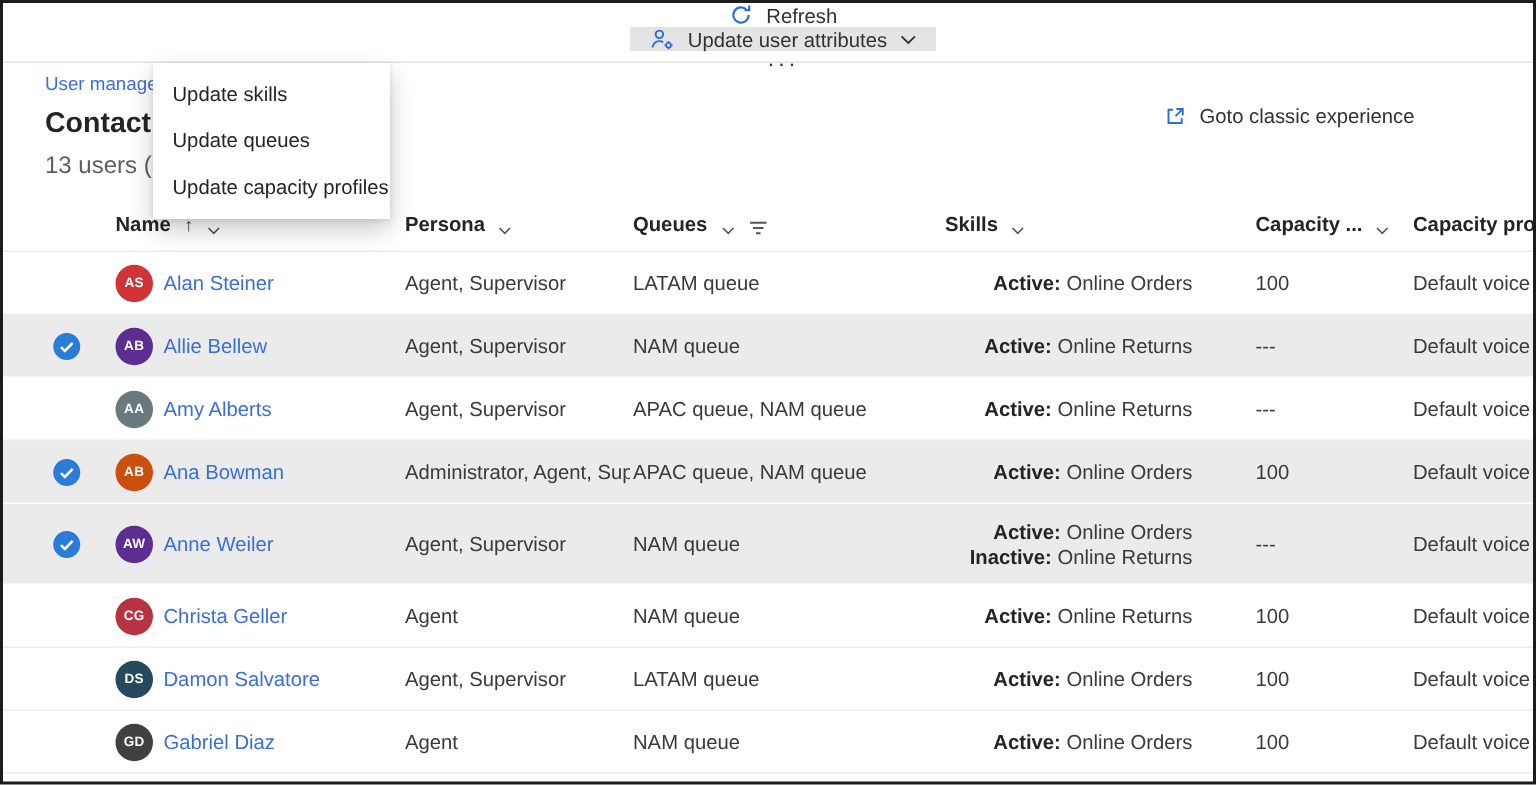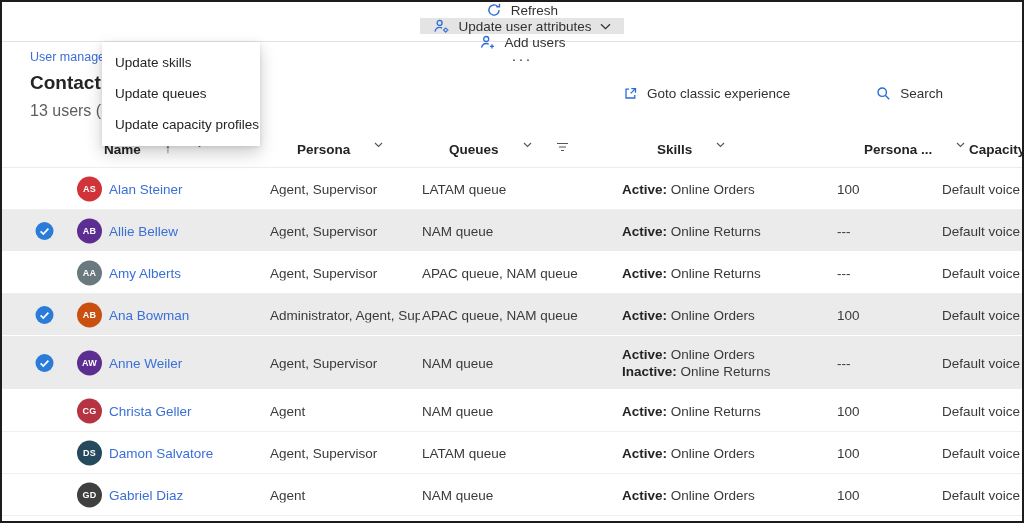--- a/index.html
+++ b/index.html
@@ -28,40 +28,40 @@
 
   
   .page-head{ position:absolute; top:45px; left:28px; z-index:1; }
   .breadcrumb{ font-size:12.5px; color:#3b6fd8; text-decoration:none; cursor:pointer; }
   .page-title{ margin-top:7px; font-size:19px; font-weight:bold; color:#242424; }
   .page-sub{ margin-top:8px; font-size:16px; color:#605e5c; }
 
   
   .grid{ position:absolute; top:140px; left:0; right:0; z-index:2; }
   .grid-header{ position:relative; height:26px; border-bottom:1px solid #ededed; }
-  .hcol{ position:absolute; top:0; display:flex; align-items:flex-start; gap:24px;
+  .hcol{ position:absolute; top:0; display:flex; align-items:flex-end; gap:9px;
          font-size:13.5px; font-weight:600; color:#242424; cursor:pointer;
-         white-space:nowrap;margin-left:27px; }
+         white-space:nowrap; }
   .hcol .sort{ font-weight:400; font-size:12px; color:#323130; }
   .h-name{ left:75px; } .h-persona{ left:268px; } .h-queues{ left:420px; }
   .h-skills{ left:628px; } .h-capacity{ left:835px; } .h-profile{ left:940px; }
 
   .row{ position:relative; height:42px; border-bottom:1px solid #efefef; background:#fff; }
   .row.selected{ background:#ebebeb; border-bottom:1px solid #fff; }
   .row.tall{ height:54px; }
   .cell{ position:absolute; top:50%; transform:translateY(-50%);
          font-size:13.5px; color:#3b3a39; white-space:nowrap; }
   .cell.check{ left:33px; width:20px; height:19px; }
   .cell.avatar{ left:75px; width:25px; height:25px; border-radius:50%;
                 display:flex; align-items:center; justify-content:center;
                 color:#fff; font-size:9px; font-weight:bold; letter-spacing:.3px; }
   .cell.name{ left:107px; color:#3b6fd8; text-decoration:none; cursor:pointer; }
   .cell.persona{ left:268px; width:150px; overflow:hidden; }
   .cell.queues{ left:420px; width:200px; overflow:hidden; }
-  .cell.skills{ left:620px; width:202px; overflow:hidden; line-height:17px; }
+  .cell.skills{ left:591px; width:202px; overflow:hidden; line-height:17px;text-align:right; }
   .cell.skills b{ color:#242424; font-weight:bold; }
   .cell.capacity{ left:835px; }
   .cell.profile{ left:940px; }
 </style>
 </head>
 <body>
 
 <div class="frame">
 
   <div class="toolbar">
@@ -85,54 +85,35 @@
           </svg>
       </span>
       <span>Update user attributes</span>
       <span class="ic">
         <svg width="11" height="7" viewBox="0 0 11 7">
             <path d="M1 1.2 5.5 5.6 10 1.2" fill="none" stroke="#323130" stroke-width="1.2"></path>
           </svg>
       </span>
     </button>
 
-    <button class="tb-btn">
-      <span class="ic">
-        <svg width="17" height="16" viewBox="0 0 17 16">
-            <circle cx="7.2" cy="5" r="2.5" fill="none" stroke="#2b6cd9" stroke-width="1.3"></circle>
-            <path d="M2.6 13.7c.5-2.7 2.3-4.2 4.6-4.2 1 0 1.9.3 2.6.8" fill="none" stroke="#2b6cd9" stroke-width="1.3"></path>
-            <path d="M13 10.3v4.2M10.9 12.4h4.2" stroke="#2b6cd9" stroke-width="1.3"></path>
-          </svg>
-      </span>
-      <span>Add users</span>
-    </button>
 
     <button class="tb-btn tb-more">
       <span>···</span>
     </button>
 
     <div class="tb-right">
       <button class="tb-btn">
         <span class="ic">
           <svg width="15" height="15" viewBox="0 0 15 15">
               <path d="M6 3.2H3v8.8h8.8V8.9" fill="none" stroke="#2b6cd9" stroke-width="1.3"></path>
               <path d="M8.3 2.6h4.2v4.2M12.2 2.9 7.7 7.4" fill="none" stroke="#2b6cd9" stroke-width="1.3"></path>
             </svg>
         </span>
         <span>Goto classic experience</span>
       </button>
-      <button class="tb-btn">
-        <span class="ic">
-          <svg width="15" height="15" viewBox="0 0 15 15">
-              <circle cx="6.2" cy="6.2" r="4.2" fill="none" stroke="#2b6cd9" stroke-width="1.4"></circle>
-              <path d="M9.5 9.5l3.7 3.7" stroke="#2b6cd9" stroke-width="1.4"></path>
-            </svg>
-        </span>
-        <span>Search</span>
-      </button>
     </div>
   </div>
 
   <div class="menu">
     <div class="menu-item">Update skills</div>
     <div class="menu-item">Update queues</div>
     <div class="menu-item">Update capacity profiles</div>
   </div>
 
   <div class="page-head">
@@ -165,21 +146,21 @@
             <path d="M1 1.5h11M3 5h7M5 8.5h3" stroke="#555" stroke-width="1.2"></path>
           </svg>
       </div>
       <div class="hcol h-skills">
         <span>Skills</span>
         <svg width="9" height="6" viewBox="0 0 9 6">
             <path d="M1 1 4.5 4.5 8 1" fill="none" stroke="#555" stroke-width="1.1"></path>
           </svg>
       </div>
       <div class="hcol h-capacity">
-        <span>Persona ...</span>
+        <span>Capacity ...</span>
         <svg width="9" height="6" viewBox="0 0 9 6">
             <path d="M1 1 4.5 4.5 8 1" fill="none" stroke="#555" stroke-width="1.1"></path>
           </svg>
       </div>
       <div class="hcol h-profile">
         <span>Capacity profi</span>
       </div>
     </div>
     <div>
         <div class="row">

